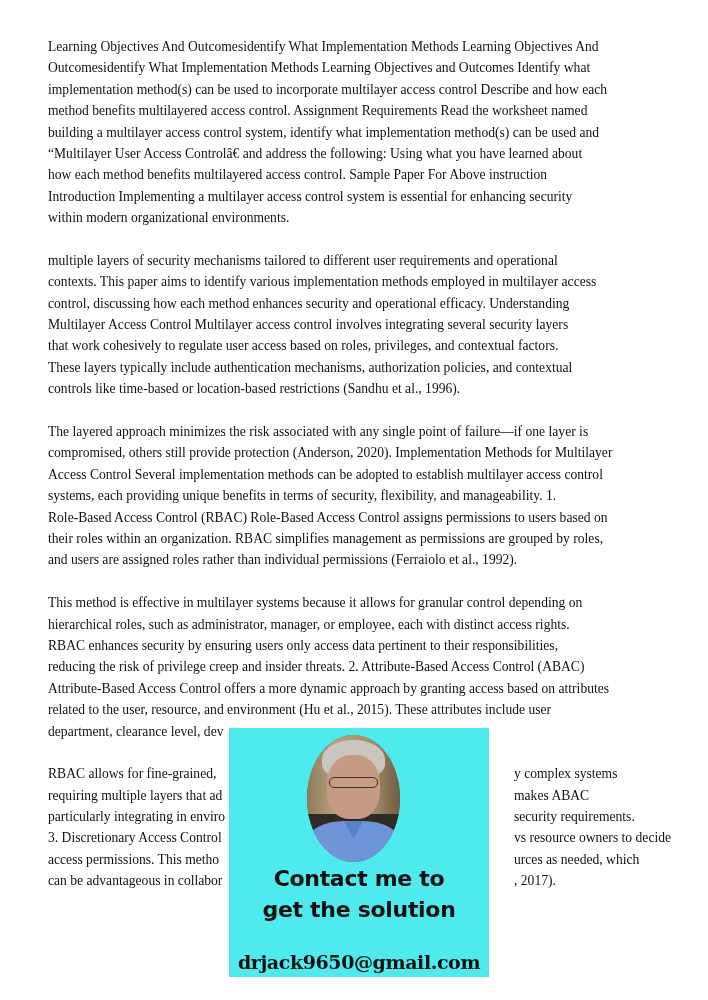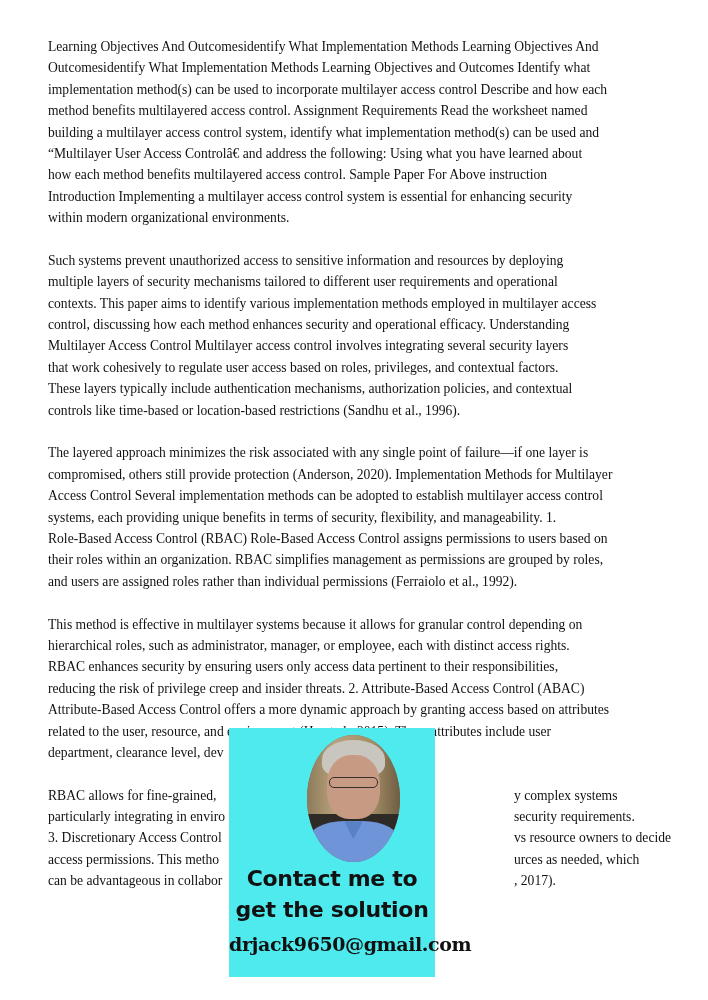--- a/index.html
+++ b/index.html
@@ -36,21 +36,21 @@
       position: absolute;
       left: 430px; 
       top: 0;
       white-space: nowrap;
       margin-left: 36px;
     }
     .card {
       position: absolute;
       left: 229px;
       top: 728px;
-      width: 206px;
+      width: 260px;
       height: 249px;
       background: #4eeaee;
       z-index: 5;
     }
     .photo {
       position: absolute;
       left: 78px;
       top: 7px;
       width: 93px;
       height: 127px;
@@ -101,21 +101,21 @@
       font-weight: bold;
       color: #111111;
       font-size: 22px;
       letter-spacing: -0.3px;
     }
     .cta-1 { top: 138px; }
     .cta-2 { top: 169px; }
     .email {
       position: absolute;
       left: 0;
-      top: 205px;
+      top: 223px;
       width: 100%;
       text-align: center;
       font-family: "DejaVu Serif", "Liberation Serif", serif;
       font-weight: bold;
       font-size: 19px;
       color: #111111;
       letter-spacing: -0.4px;
     }
   </style>
 </head>
@@ -128,21 +128,20 @@
     <span class="line">implementation method(s) can be used to incorporate multilayer access control Describe and how each</span>
     <span class="line">method benefits multilayered access control. Assignment Requirements Read the worksheet named</span>
     <span class="line">building a multilayer access control system, identify what implementation method(s) can be used and</span>
     <span class="line">“Multilayer User Access Controlâ€ and address the following: Using what you have learned about</span>
     <span class="line">how each method benefits multilayered access control. Sample Paper For Above instruction</span>
     <span class="line">Introduction Implementing a multilayer access control system is essential for enhancing security</span>
     <span class="line">within modern organizational environments.</span>
   </div>
 
   <div class="para">
-    <span class="line">Such systems prevent unauthorized access to sensitive information and resources by deploying</span>
     <span class="line">multiple layers of security mechanisms tailored to different user requirements and operational</span>
     <span class="line">contexts. This paper aims to identify various implementation methods employed in multilayer access</span>
     <span class="line">control, discussing how each method enhances security and operational efficacy. Understanding</span>
     <span class="line">Multilayer Access Control Multilayer access control involves integrating several security layers</span>
     <span class="line">that work cohesively to regulate user access based on roles, privileges, and contextual factors.</span>
     <span class="line">These layers typically include authentication mechanisms, authorization policies, and contextual</span>
     <span class="line">controls like time-based or location-based restrictions (Sandhu et al., 1996).</span>
   </div>
 
   <div class="para">
@@ -162,20 +161,24 @@
     <span class="line">reducing the risk of privilege creep and insider threats. 2. Attribute-Based Access Control (ABAC)</span>
     <span class="line">Attribute-Based Access Control offers a more dynamic approach by granting access based on attributes</span>
     <span class="line">related to the user, resource, and environment (Hu et al., 2015). These attributes include user</span>
     <span class="line">department, clearance level, dev</span>
   </div>
 
   <div class="para">
     <span class="line">
       <span>RBAC allows for fine-grained,</span>
       <span class="frag-right">y complex systems</span>
+    </span>
+    <span class="line">
+      <span>requiring multiple layers that ad</span>
+      <span class="frag-right">makes ABAC</span>
     </span>
     <span class="line">
       <span>particularly integrating in enviro</span>
       <span class="frag-right"> security requirements.</span>
     </span>
     <span class="line">
       <span>3. Discretionary Access Control</span>
       <span class="frag-right">vs resource owners to decide</span>
     </span>
     <span class="line">

